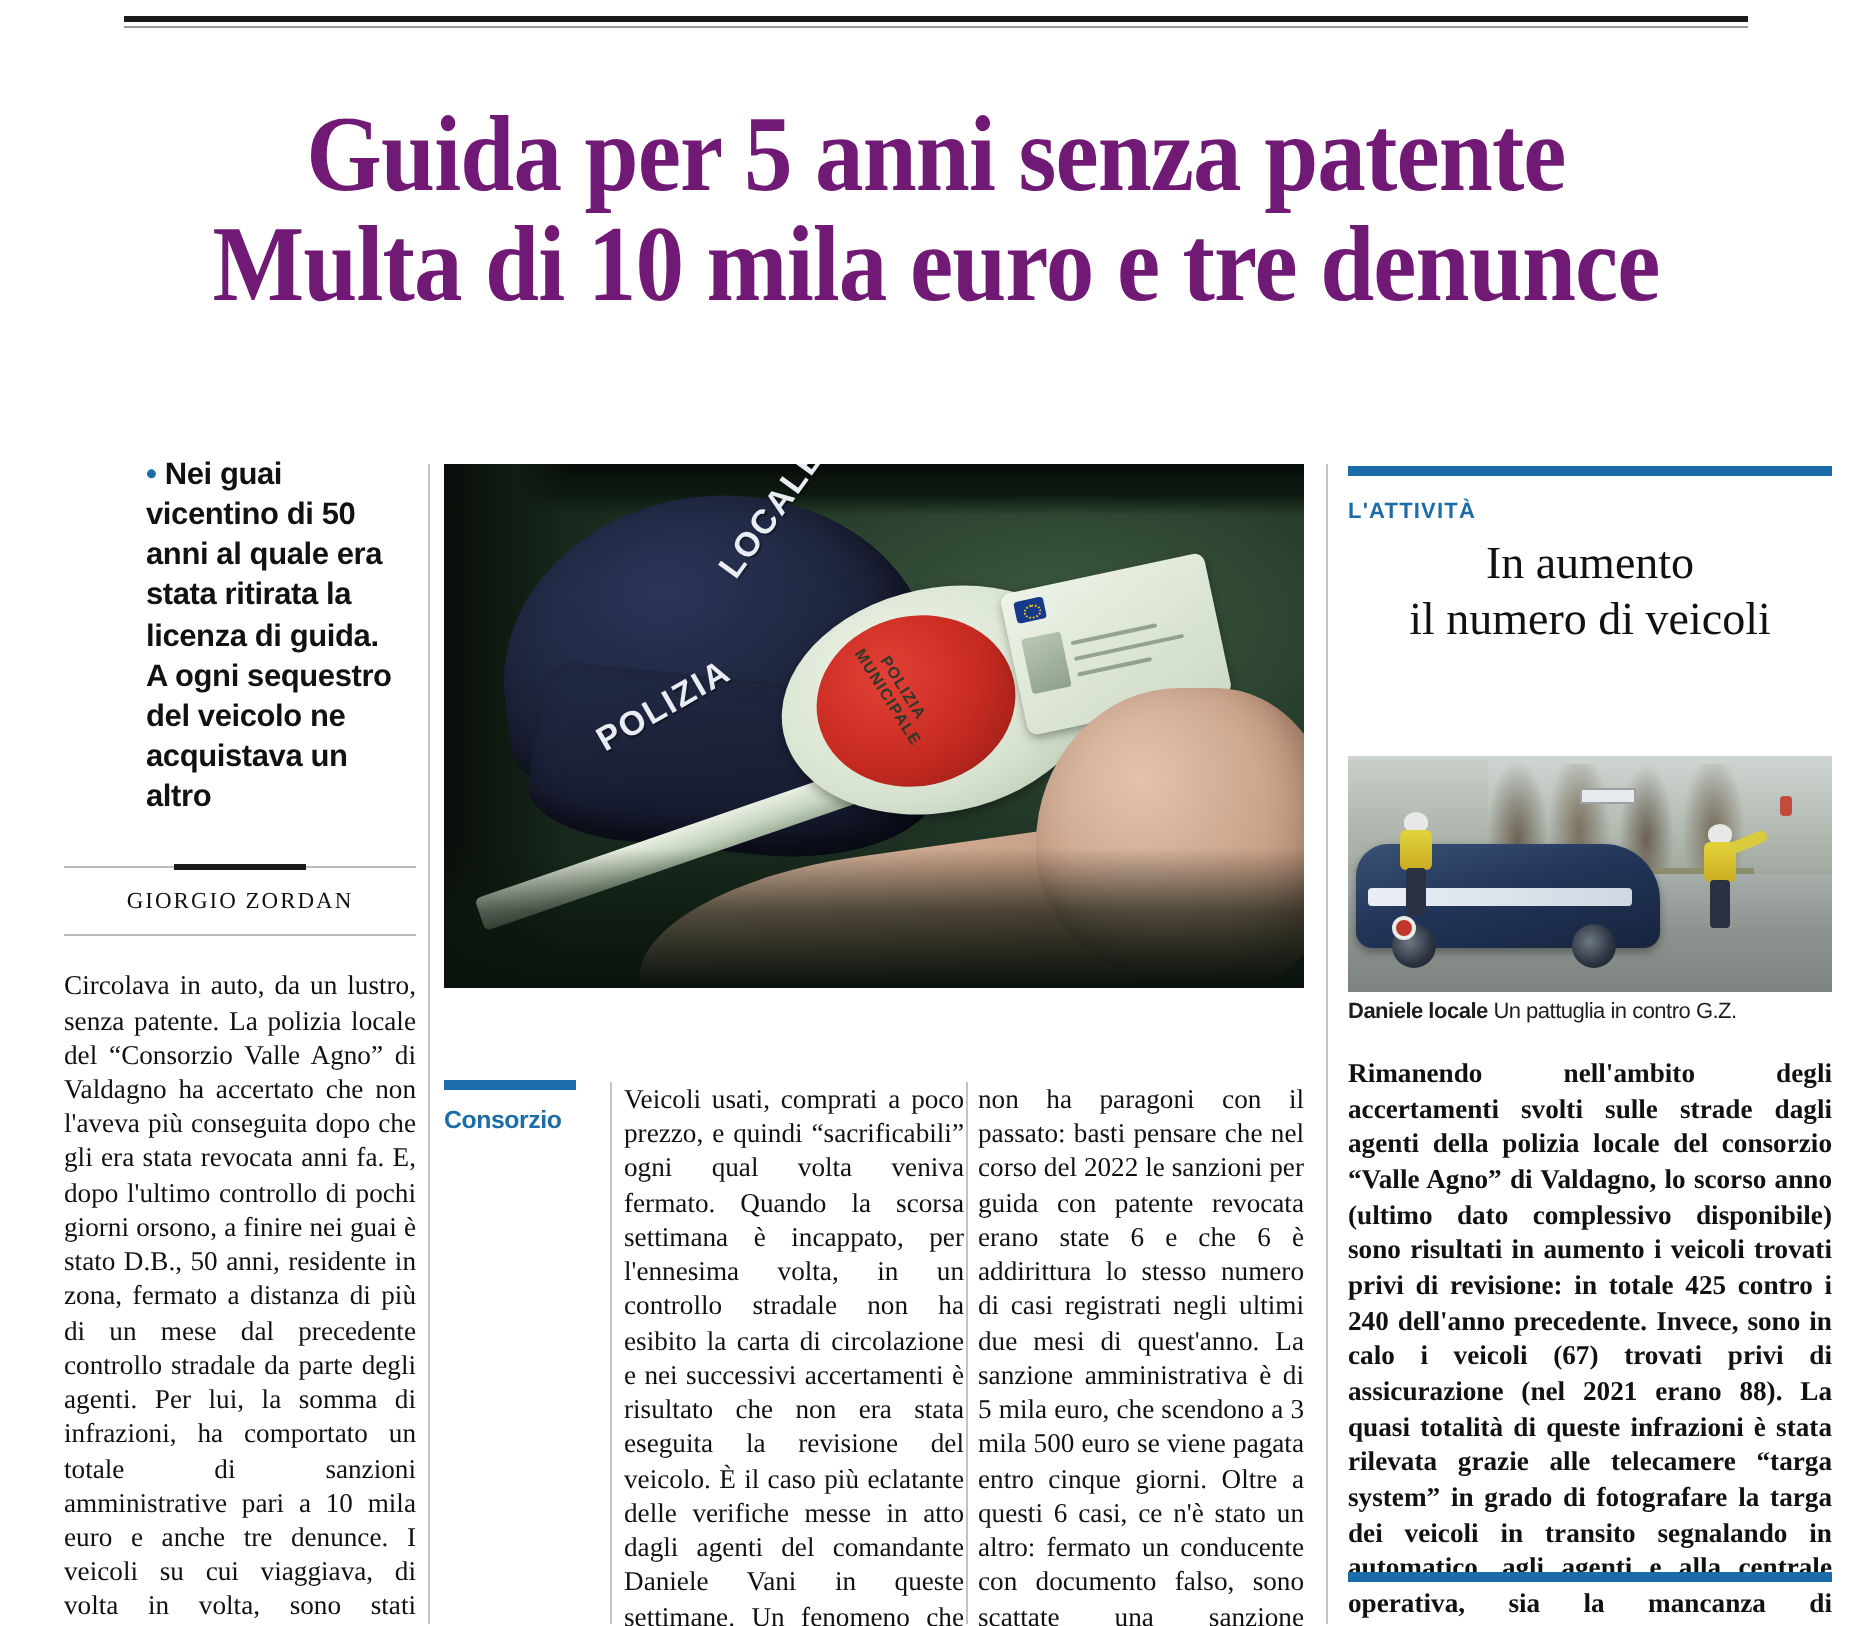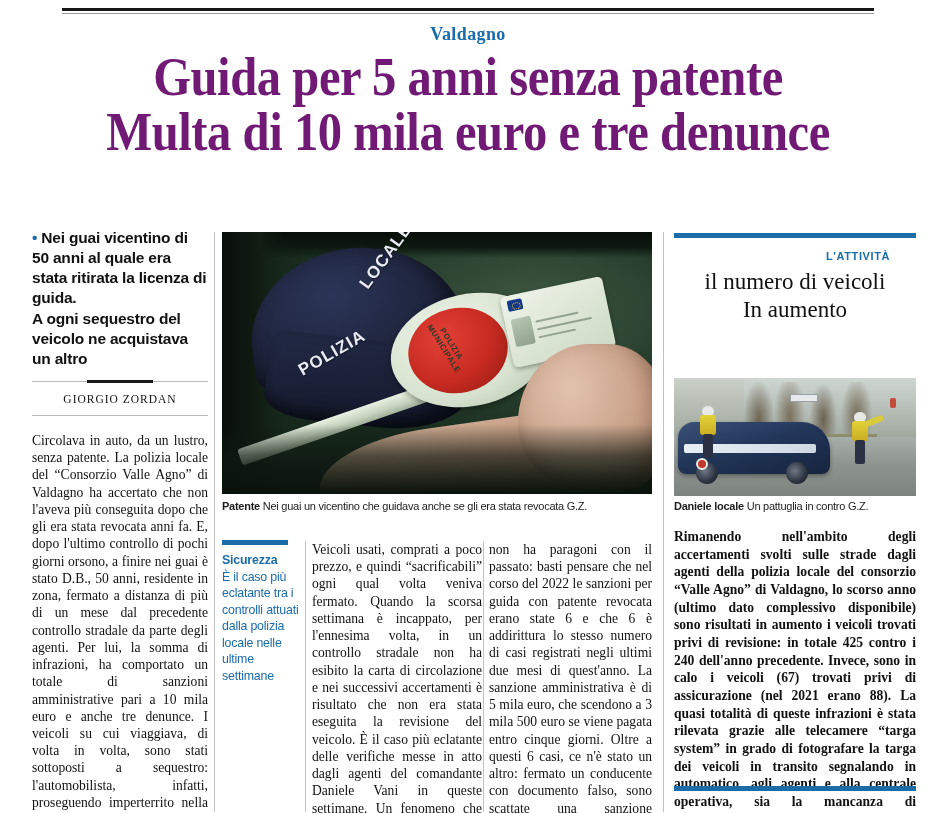--- a/index.html
+++ b/index.html
@@ -74,24 +74,25 @@
     position: absolute;
     left: 32px; top: 228px; width: 176px;
   }
   .summary {
     font-family: "Liberation Sans", sans-serif;
     font-weight: bold;
     font-size: 15.5px;
     line-height: 1.30;
     color: #111;
     letter-spacing: -0.2px;
+    margin-left: 41px;
   }
   .summary .bullet { color: #1b6ca8; }
   .byline-wrap {
-    margin-top: 12px;
+    margin-top: 24px;
   }
   .byline-rule-top {
     height: 1px; background: #b9b9b9; width: 100%;
     position: relative;
   }
   .byline-rule-top::after {
     content: "";
     position: absolute;
     left: 50%; transform: translateX(-50%);
     top: -1px; width: 66px; height: 3px; background: #1a1a1a;
@@ -319,22 +320,22 @@
   .vrule-d { left: 483px; top: 541px; height: 271px; }
   .sb-bar-top {
     position: absolute; left: 674px; top: 233px; width: 242px; height: 5px;
     background: #1b6ca8;
   }
   .sb-bar-bottom {
     position: absolute; left: 674px; top: 786px; width: 242px; height: 5px;
     background: #1b6ca8;
   }
   .sb-kicker {
-    position: absolute; left: 648px; top: 250px; width: 242px;
-    text-align: right;
+    position: absolute; left: 674px; top: 250px; width: 242px;
+    text-align: left;
     font-family: "Liberation Sans", sans-serif;
     font-weight: bold;
     font-size: 11px;
     letter-spacing: .6px;
     color: #1b6ca8;
   }
   .sb-title {
     position: absolute; left: 674px; top: 268px; width: 242px;
     text-align: center;
     font-family: "Liberation Serif", serif;
@@ -439,21 +440,20 @@
   }
 </style>
 </head>
 <body>
 
 <div class="page">
 
   <div class="top-rule"></div>
   <div class="top-rule-thin"></div>
 
-  <div class="kicker">Valdagno</div>
 
   <div class="headline">
     <span class="l1">Guida per 5 anni senza patente</span>
     <span class="l2">Multa di 10 mila euro e tre denunce</span>
   </div>
 
   <div class="vrule vrule-a"></div>
   <div class="vrule vrule-b"></div>
   <div class="vrule vrule-c"></div>
   <div class="vrule vrule-d"></div>
@@ -488,45 +488,40 @@
       <span class="ln"></span>
       <span class="ln"></span>
       <span class="ln"></span>
       <span class="ln"></span>
     </div>
     <div class="arm"></div>
     <div class="hand"></div>
     <div class="dark-bottom"></div>
   </div>
 
-  <div class="caption cap-main">
-    <b>Patente</b>
-    <span>Nei guai un vicentino che guidava anche se gli era stata revocata G.Z.</span>
-  </div>
 
   <div class="pullbox">
     <div class="bar"></div>
     <div class="txt">
-      <b>Sicurezza</b>
-      <span>È il caso più eclatante tra i controlli attuati dalla polizia locale nelle ultime settimane</span>
+      <b>Consorzio</b>
     </div>
   </div>
 
   <div class="col-2">
     <div class="body-text">Veicoli usati, comprati a poco prezzo, e quindi “sacrificabili” ogni qual volta veniva fermato. Quando la scorsa settimana è incappato, per l'ennesima volta, in un controllo stradale non ha esibito la carta di circolazione e nei successivi accertamenti è risultato che non era stata eseguita la revisione del veicolo. È il caso più eclatante delle verifiche messe in atto dagli agenti del comandante Daniele Vani in queste settimane. Un fenomeno che sta registrando un'impennata che</div>
   </div>
   <div class="col-3">
     <div class="body-text">non ha paragoni con il passato: basti pensare che nel corso del 2022 le sanzioni per guida con patente revocata erano state 6 e che 6 è addirittura lo stesso numero di casi registrati negli ultimi due mesi di quest'anno. La sanzione amministrativa è di 5 mila euro, che scendono a 3 mila 500 euro se viene pagata entro cinque giorni. Oltre a questi 6 casi, ce n'è stato un altro: fermato un conducente con documento falso, sono scattate una sanzione amministrativa e una denuncia.</div>
   </div>
 
   <div class="sb-bar-top"></div>
   <div class="sb-kicker">L'ATTIVITÀ</div>
   <div class="sb-title">
+    <div>In aumento</div>
     <div>il numero di veicoli</div>
-    <div>In aumento</div>
   </div>
 
   <div class="photo-right">
     <div class="sky"></div>
     <div class="building"></div>
     <div class="treeline"></div>
     <div class="grass"></div>
     <div class="road"></div>
     <div class="sign"></div>
     <div class="signal"></div>

